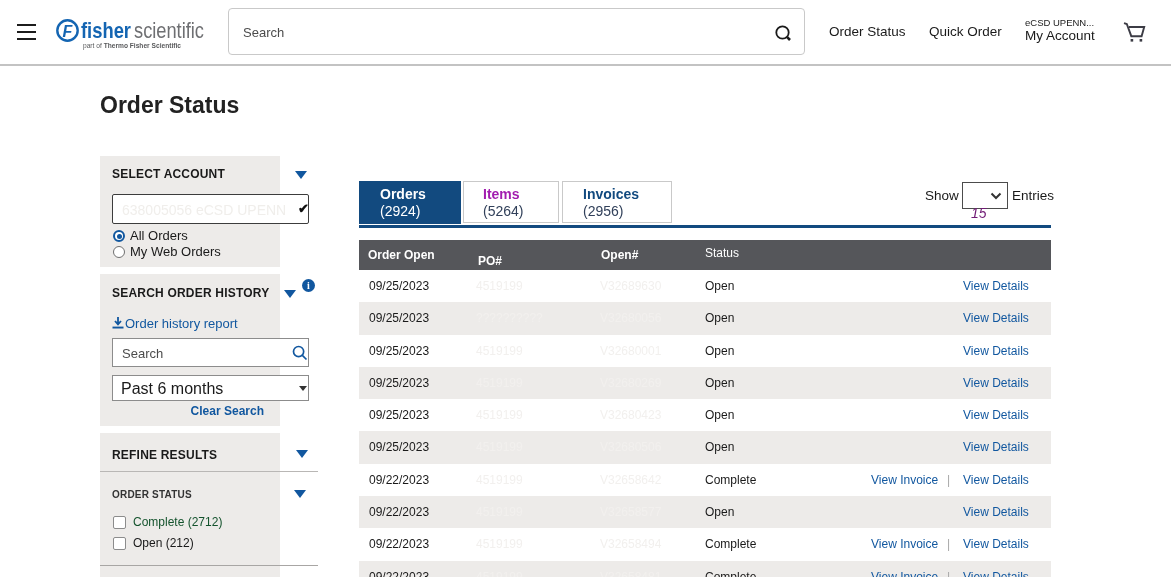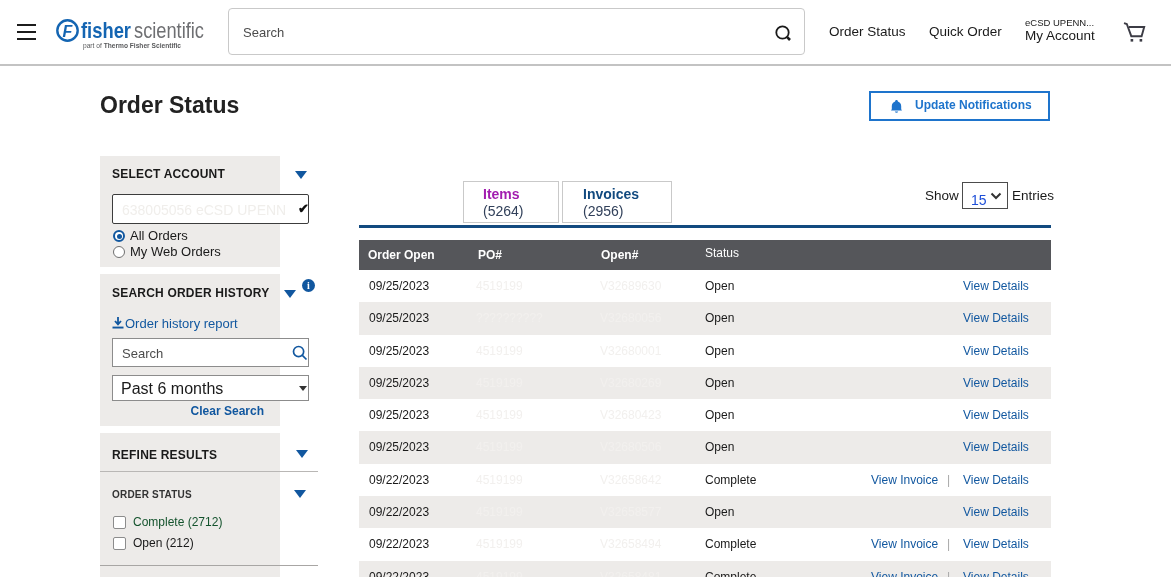--- a/index.html
+++ b/index.html
@@ -58,27 +58,20 @@
 
     <svg class="abs" style="left:1122px; top:22px;" width="25" height="21" viewBox="0 0 25 21">
       <path d="M2 1.2 L4.8 2 L9.3 14.2 L19.6 14.2 L22.2 5 L7 5 L23 5" fill="none" stroke="#3c3c45" stroke-width="1.9" stroke-linejoin="miter"></path>
       <rect x="8.6" y="17" width="2.6" height="2.6" fill="#3c3c45"></rect>
       <rect x="17.6" y="17" width="2.6" height="2.6" fill="#3c3c45"></rect>
     </svg>
   </div>
 
   <div class="abs" style="left:100px; top:92px; font-size:23px; font-weight:bold; color:#222;">Order Status</div>
 
-  <div class="abs" style="left:869px; top:91px; width:181px; height:30px; border:2px solid #1e74cc; background:#fff;">
-    <svg class="abs" style="left:20px; top:7px;" width="11" height="14" viewBox="0 0 11 14">
-      <path d="M5.5 0 C6.3 0 6.9 .6 6.9 1.4 C8.9 2 10.2 3.8 10.2 6.2 L10.2 9.3 L11 10.6 L0 10.6 L0.8 9.3 L0.8 6.2 C0.8 3.8 2.1 2 4.1 1.4 C4.1 .6 4.7 0 5.5 0 Z" fill="#1e74cc"></path>
-      <path d="M3.8 11.5 A1.8 1.8 0 0 0 7.2 11.5 Z" fill="#1e74cc"></path>
-    </svg>
-    <span class="abs" style="left:44px; top:5px; font-size:12px; font-weight:bold; color:#1e74cc;">Update Notifications</span>
-  </div>
 
   <div class="panel" style="top:156px; height:111px;">
     <div class="ptitle" style="top:11px;">SELECT ACCOUNT</div>
     <div class="tri abs" style="left:194.5px; top:14.5px;"></div>
     <div class="whitebox" style="left:12px; top:38px; width:197px; height:30px; border:1px solid #3c3c3c; border-radius:2px;">
       <span class="abs" style="left:9px; top:7px; font-size:14px; color:#f0eeeb;">638005056 eCSD UPENN</span>
       <span class="abs" style="left:185px; top:6px; font-size:13px; font-weight:bold; color:#111;">✔</span>
     </div>
     <div class="abs" style="left:13px; top:74px; width:12px; height:12px; border:2px solid #11579f; border-radius:50%; background:#fff;">
       <div class="abs" style="left:1.5px; top:1.5px; width:5px; height:5px; border-radius:50%; background:#11579f;"></div>
@@ -119,42 +112,46 @@
     <div class="abs" style="left:0; top:38px; width:218px; border-top:1px solid #b9b7b5;"></div>
     <div class="abs" style="left:12px; top:56px; font-size:10px; font-weight:bold; color:#333; letter-spacing:0.2px;">ORDER STATUS</div>
     <div class="tri abs" style="left:193.5px; top:56.5px;"></div>
     <div class="whitebox" style="left:13px; top:83px; width:13px; height:13px; border:1px solid #8c8c8c; border-radius:2px;"></div>
     <div class="abs" style="left:33px; top:82px; font-size:12px; color:#14532d;">Complete (2712)</div>
     <div class="whitebox" style="left:13px; top:104px; width:13px; height:13px; border:1px solid #8c8c8c; border-radius:2px;"></div>
     <div class="abs" style="left:33px; top:103px; font-size:12px; color:#1a1a1a;">Open (212)</div>
     <div class="abs" style="left:0; top:132px; width:218px; border-top:1px solid #a8a6a4;"></div>
   </div>
 
+  <div class="abs" style="left:359px; top:181px; width:102px; height:43px; background:#124a7f;">
+    <div class="abs" style="left:21px; top:4.5px; font-size:14px; font-weight:bold; color:#fff;">Orders</div>
+    <div class="abs" style="left:21px; top:22px; font-size:14px; color:#fff;">(2924)</div>
+  </div>
   <div class="abs" style="left:463px; top:181px; width:96px; height:42px; background:#fff; border:1px solid #c9c9c9;">
     <div class="abs" style="left:19px; top:3.5px; font-size:14px; font-weight:bold; color:#a21caf;">Items</div>
     <div class="abs" style="left:19px; top:21px; font-size:14px; color:#31405a;">(5264)</div>
   </div>
   <div class="abs" style="left:562px; top:181px; width:110px; height:42px; background:#fff; border:1px solid #c9c9c9;">
     <div class="abs" style="left:20px; top:3.5px; font-size:14px; font-weight:bold; color:#124a7f;">Invoices</div>
     <div class="abs" style="left:20px; top:21px; font-size:14px; color:#31405a;">(2956)</div>
   </div>
   <div class="abs" style="left:359px; top:225px; width:692px; height:3px; background:#124a7f;"></div>
 
   <div class="abs" style="left:925px; top:188px; font-size:13.5px; color:#1a1a1a;">Show</div>
   <div class="abs" style="left:962px; top:182px; width:46px; height:27px; border:1px solid #4c4c4c; background:#fff;">
-    <span class="abs" style="left:8px; top:9px; font-size:14px; color:#1d4ed8;">15</span>
+    <span class="abs" style="left:8px; top:22px; font-size:14px; color:#701a75;font-style:italic;">15</span>
     <svg class="abs" style="left:27px; top:9px;" width="12" height="8" viewBox="0 0 12 8">
       <path d="M1.5 1.5 L6 6 L10.5 1.5" fill="none" stroke="#333" stroke-width="2"></path>
     </svg>
   </div>
   <div class="abs" style="left:1012px; top:188px; font-size:13.5px; color:#1a1a1a;">Entries</div>
 
   <div class="abs" style="left:359px; top:240px; width:692px; height:30px; background:#55565a;">
     <div class="abs" style="left:9px; top:8px; font-size:12px; font-weight:bold; color:#fff;">Order Open</div>
-    <div class="abs" style="left:119px; top:8px; font-size:12px; font-weight:bold; color:#fff;">PO#</div>
+    <div class="abs" style="left:119px; top:14px; font-size:12px; font-weight:bold; color:#fff;">PO#</div>
     <div class="abs" style="left:242px; top:8px; font-size:12px; font-weight:bold; color:#fff;">Open#</div>
     <div class="abs" style="left:346px; top:6px; font-size:12px; font-weight:normal; color:#fff;">Status</div>
   </div>
 
   <div class="abs" style="left:359px; top:270px; width:692px;">
     <div class="trow" style="background:#fff;">
       <div class="cell" style="left:10px;">09/25/2023</div>
       <div class="cell faded" style="left:117px;">4519199</div>
       <div class="cell faded" style="left:241px;">V32689630</div>
       <div class="cell" style="left:346px;">Open</div>

